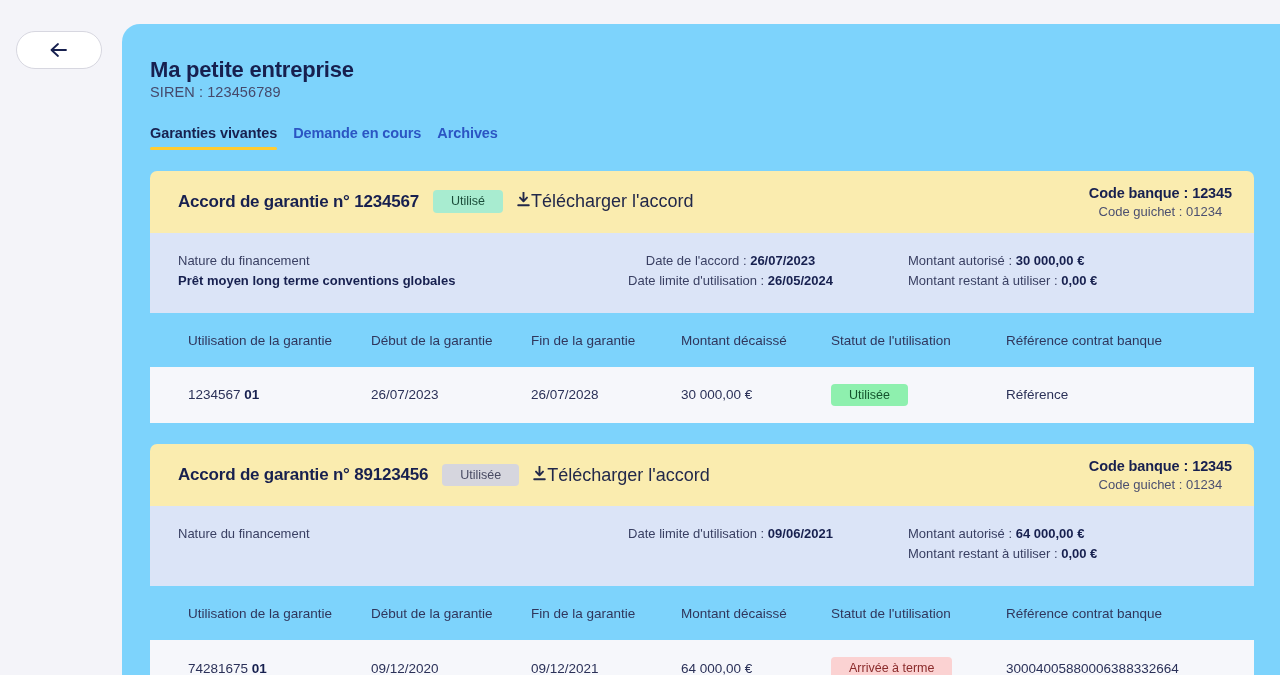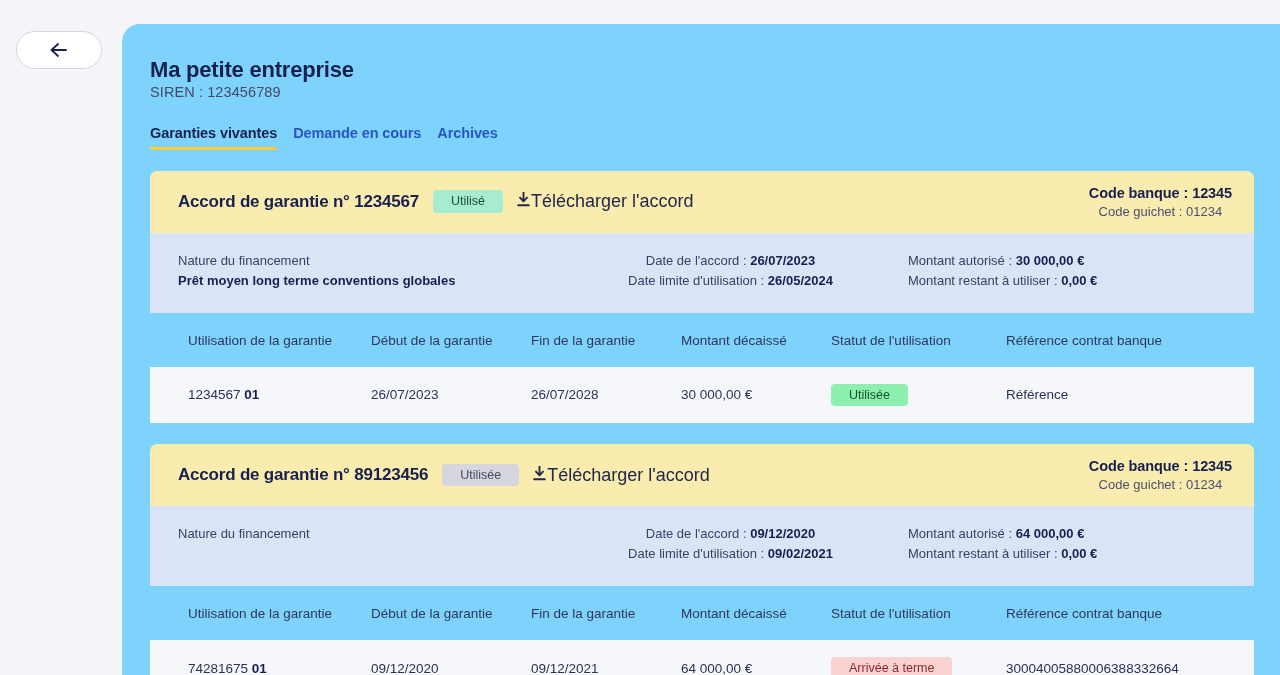--- a/index.html
+++ b/index.html
@@ -252,26 +252,22 @@
             </div>
           </div>
         </div>
 
         <div class="card-info">
           <div class="info-col-1">
             <div class="info-label">Nature du financement</div>
           </div>
           <div class="info-col-2">
             <div class="info-line">
-              <span>Date de l'accord :</span>
-              <b>09/12/2020</b>
-            </div>
-            <div class="info-line">
               <span>Date limite d'utilisation :</span>
-              <b>09/02/2021</b>
+              <b>09/06/2021</b>
             </div>
           </div>
           <div class="info-col-3">
             <div class="info-line">
               <span>Montant autorisé :</span>
               <b>64 000,00 €</b>
             </div>
             <div class="info-line">
               <span>Montant restant à utiliser :</span>
               <b>0,00 €</b>

